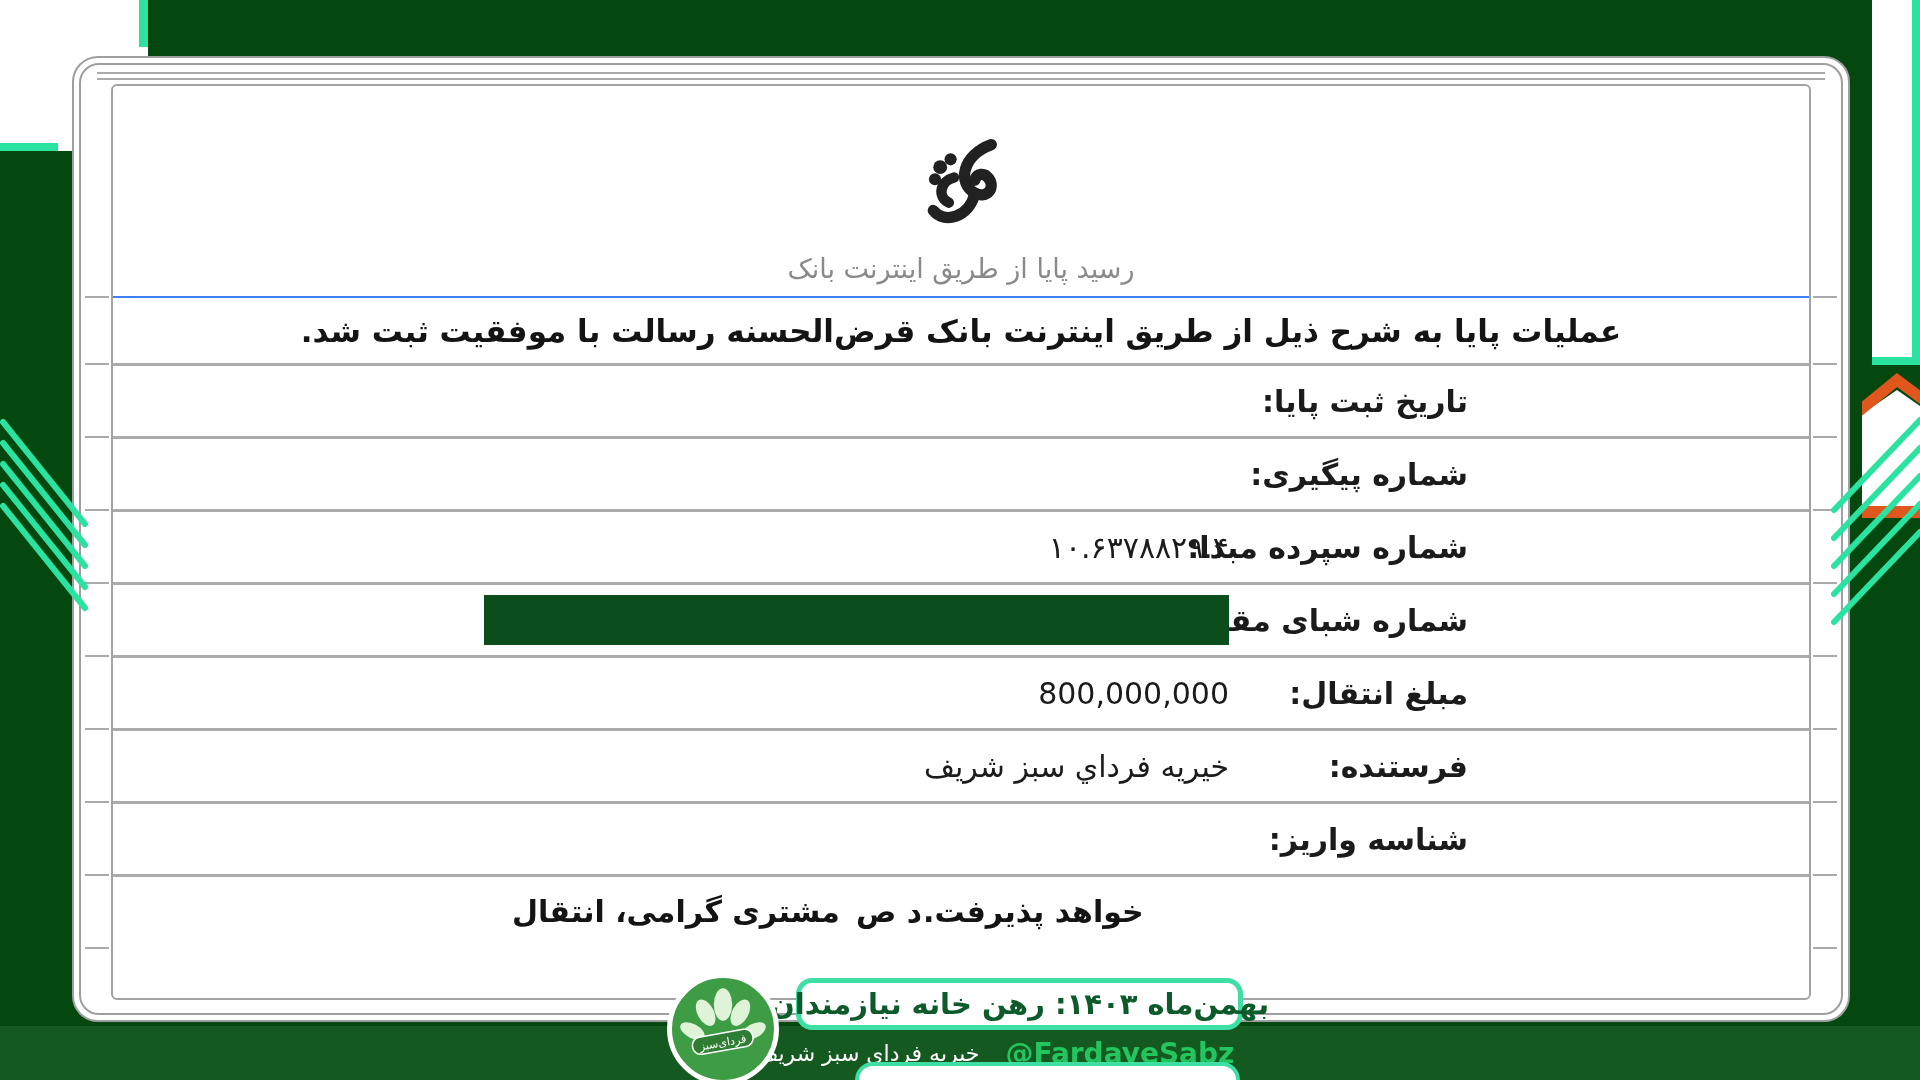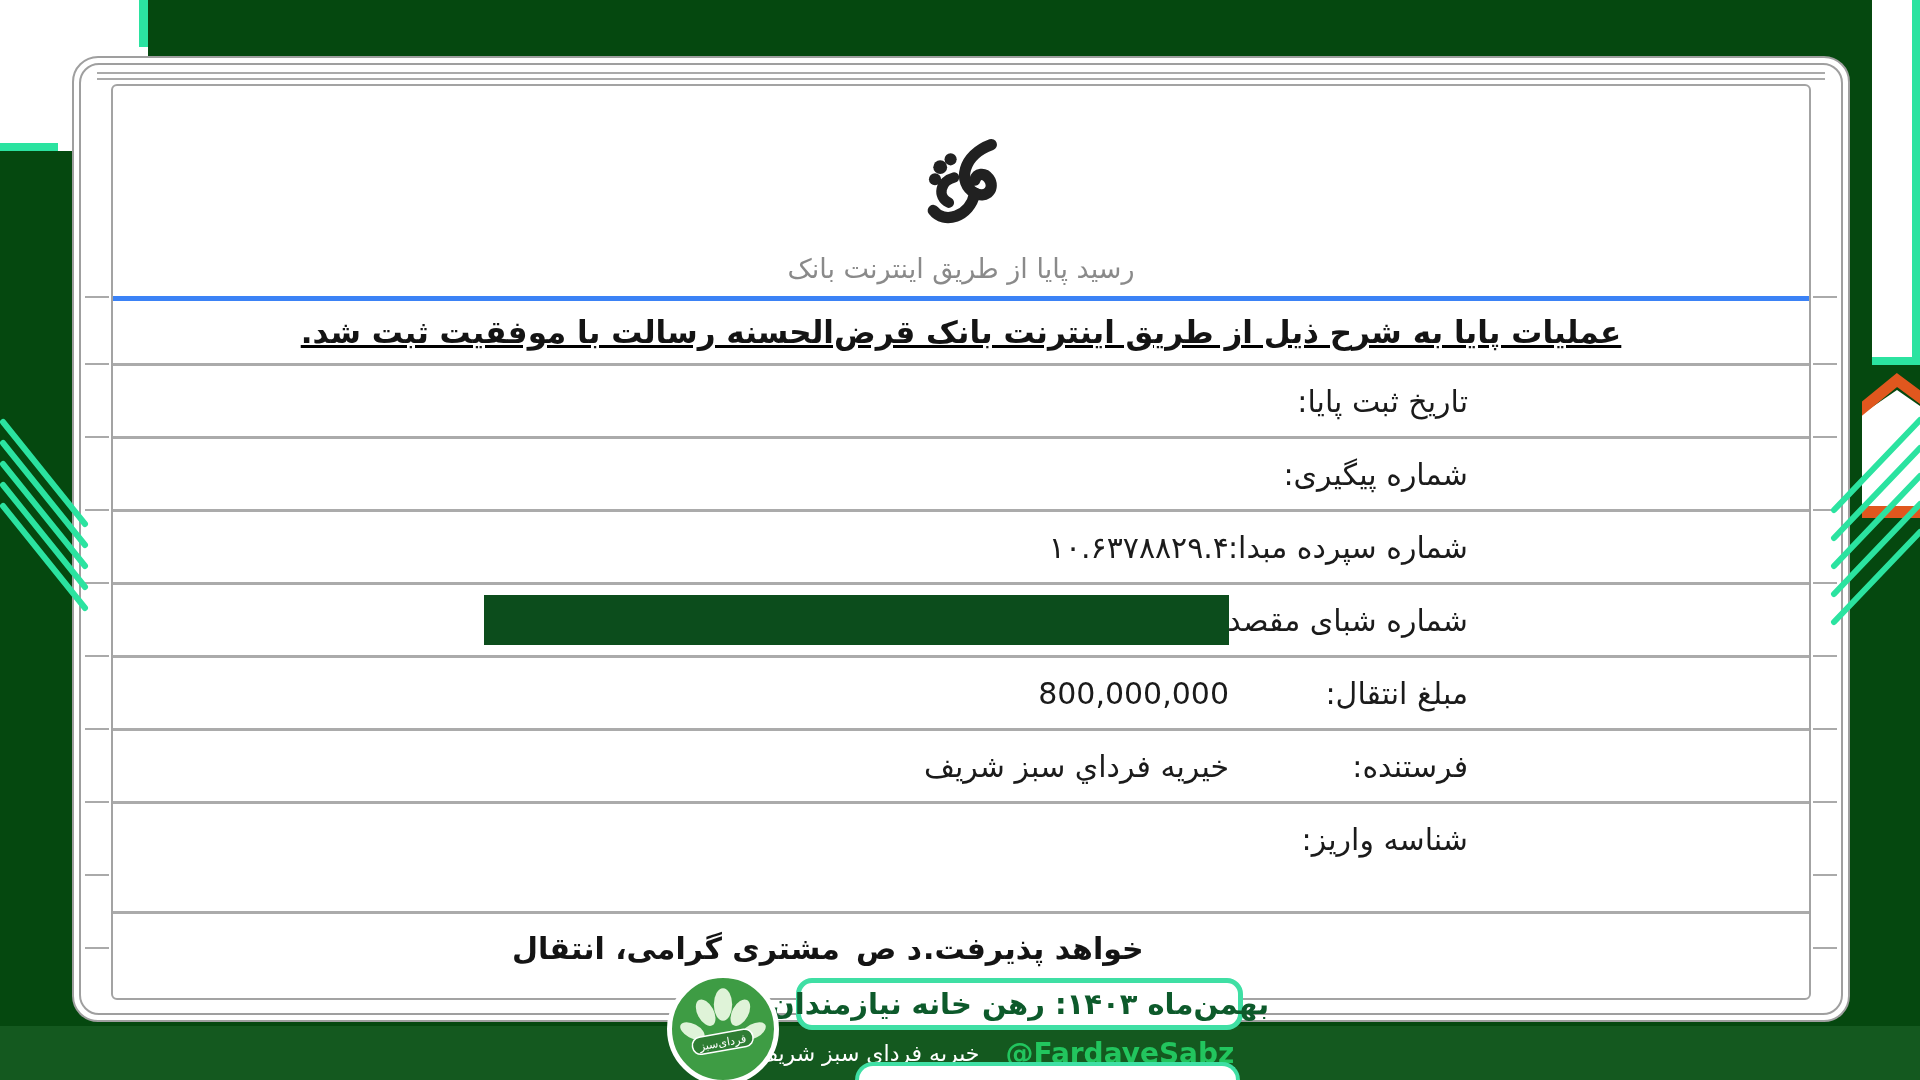--- a/index.html
+++ b/index.html
@@ -24,35 +24,35 @@
   .frame2 { position:absolute; inset:5px; border:2px solid #9f9f9f; border-radius:20px; }
   .topline { position:absolute; left:16px; right:16px; height:2px; background:#aaaaaa; }
   .content { position:absolute; top:19px; left:30px; right:30px; bottom:13px;
              border:2px solid #a3a3a3; border-radius:6px; display:flex; flex-direction:column;
              background:#ffffff; }
   .tick { position:absolute; width:24px; height:2px; background:#aaaaaa; }
   .tick.l { left:4px; } .tick.r { right:4px; }
 
   .row-header { height:210px; display:flex; flex-direction:column; align-items:center;
                 justify-content:flex-end; padding-bottom:12px; gap:0; }
-  .row-success { height:67px; border-top:5px solid #3b82f6; display:flex; align-items:center;
-                 justify-content:center;text-decoration:underline; }
+  .row-success { height:67px; border-top:2px solid #3b82f6; display:flex; align-items:center;
+                 justify-content:center; }
   .success-text { font-size:31px; font-weight:bold; color:#141414; direction:rtl; }
   .subtitle { font-size:27px; color:#8a8a8a; direction:rtl; }
 
   .row { position:relative; height:73px; border-top:3px solid #ababab; direction:rtl; }
   .row .label { position:absolute; right:341px; top:50%; transform:translateY(-50%);
-                font-weight:normal; font-size:30px; color:#1b1b1b; white-space:nowrap; }
+                font-weight:bold; font-size:30px; color:#1b1b1b; white-space:nowrap; }
   .row .value { position:absolute; right:580px; top:50%; transform:translateY(-50%);
                 font-size:30px; color:#1b1b1b; white-space:nowrap; direction:rtl; }
   .redact { position:absolute; right:580px; top:50%; transform:translateY(-50%);
             height:50px; background:#0C4D1C; }
   .redact.w1 { width:745px; } .redact.w2 { width:510px; }
 
-  .row-note { position:relative; height:71px; border-top:3px solid #ababab;margin-top:37px; }
+  .row-note { position:relative; height:71px; border-top:3px solid #ababab; }
   .row-note span { position:absolute; top:50%; transform:translateY(-50%);
                    font-weight:bold; font-size:30px; color:#141414; direction:rtl; white-space:nowrap; }
   .note-start { left:399px; } .note-mid { left:743px; } .note-end { left:810px; }
 
   
   .campaign-badge { left:796px; top:978px; width:447px; height:52px; background:#ffffff;
                     border:5px solid #3FDFA4; border-radius:16px; z-index:30;
                     display:flex; align-items:center; justify-content:center; }
   .campaign-badge .txt { font-size:29px; font-weight:bold; color:#0D5A2B; direction:rtl; white-space:nowrap; }
   .footer-strip { left:0; top:1026px; width:1920px; height:54px; background:#14591F; z-index:20;

